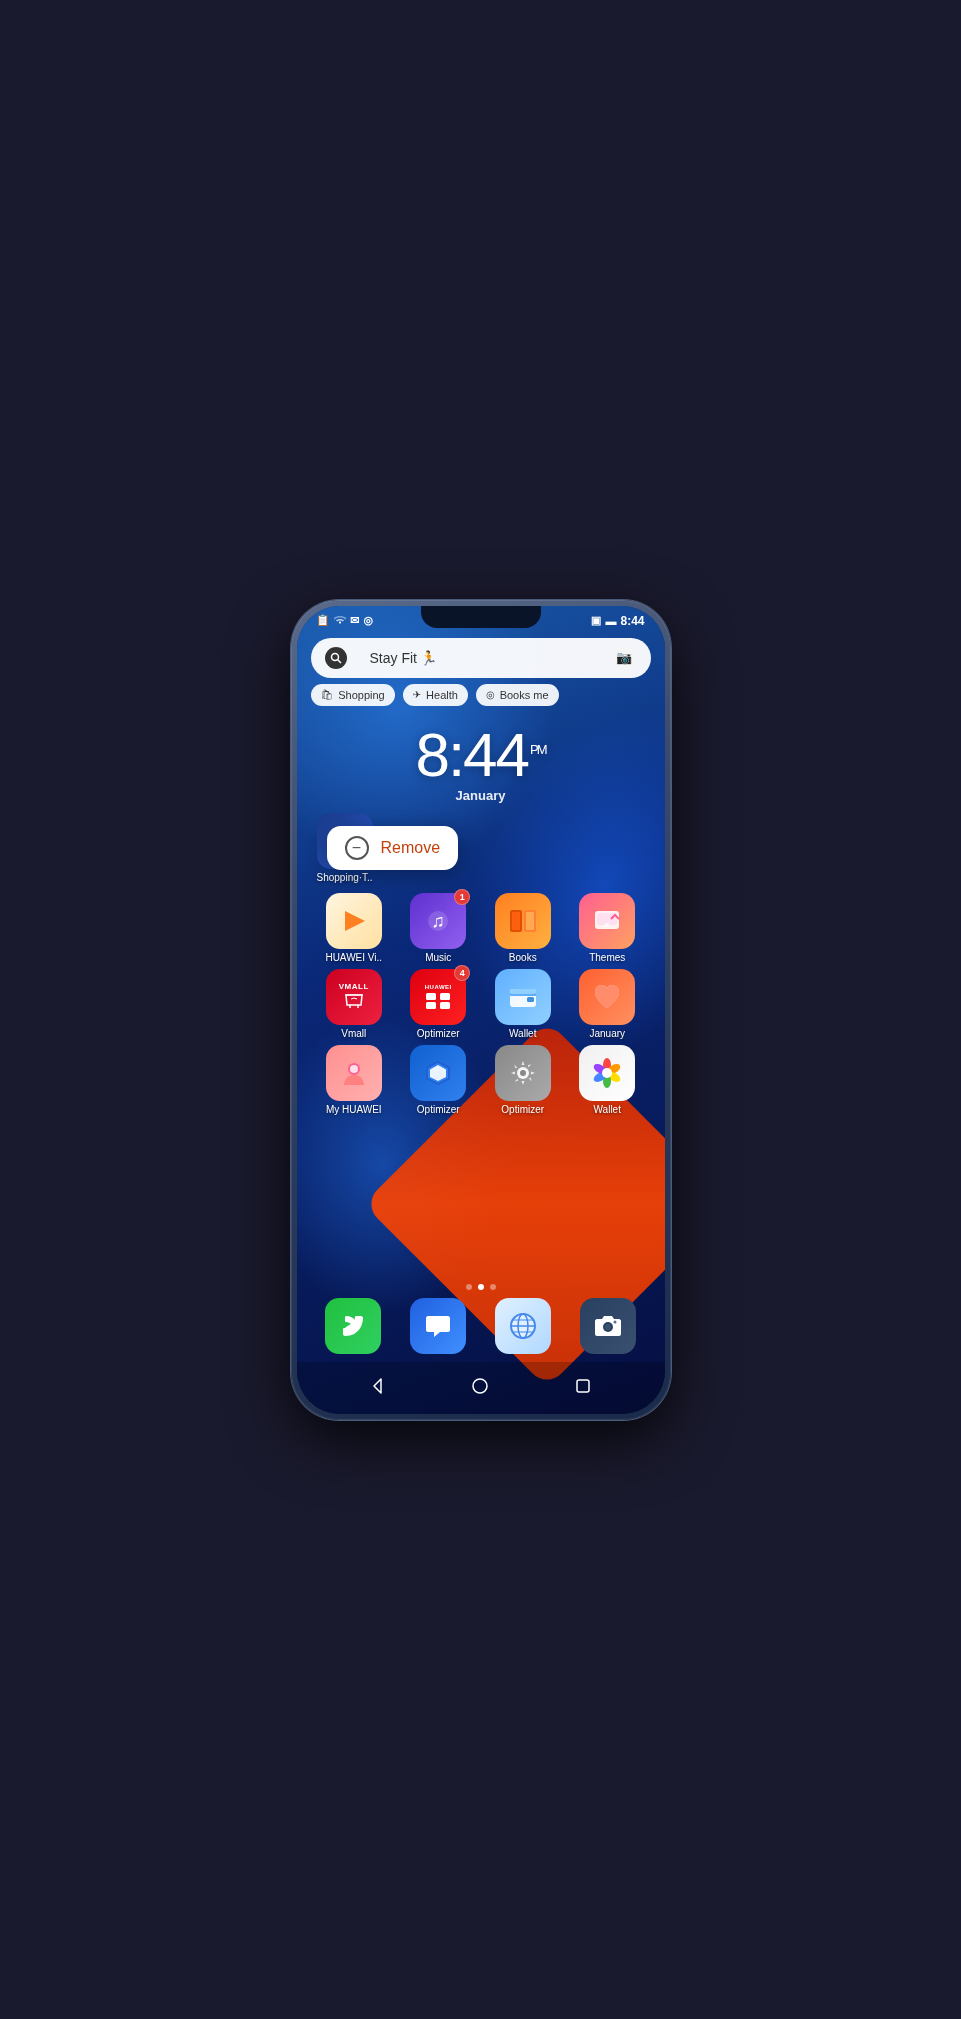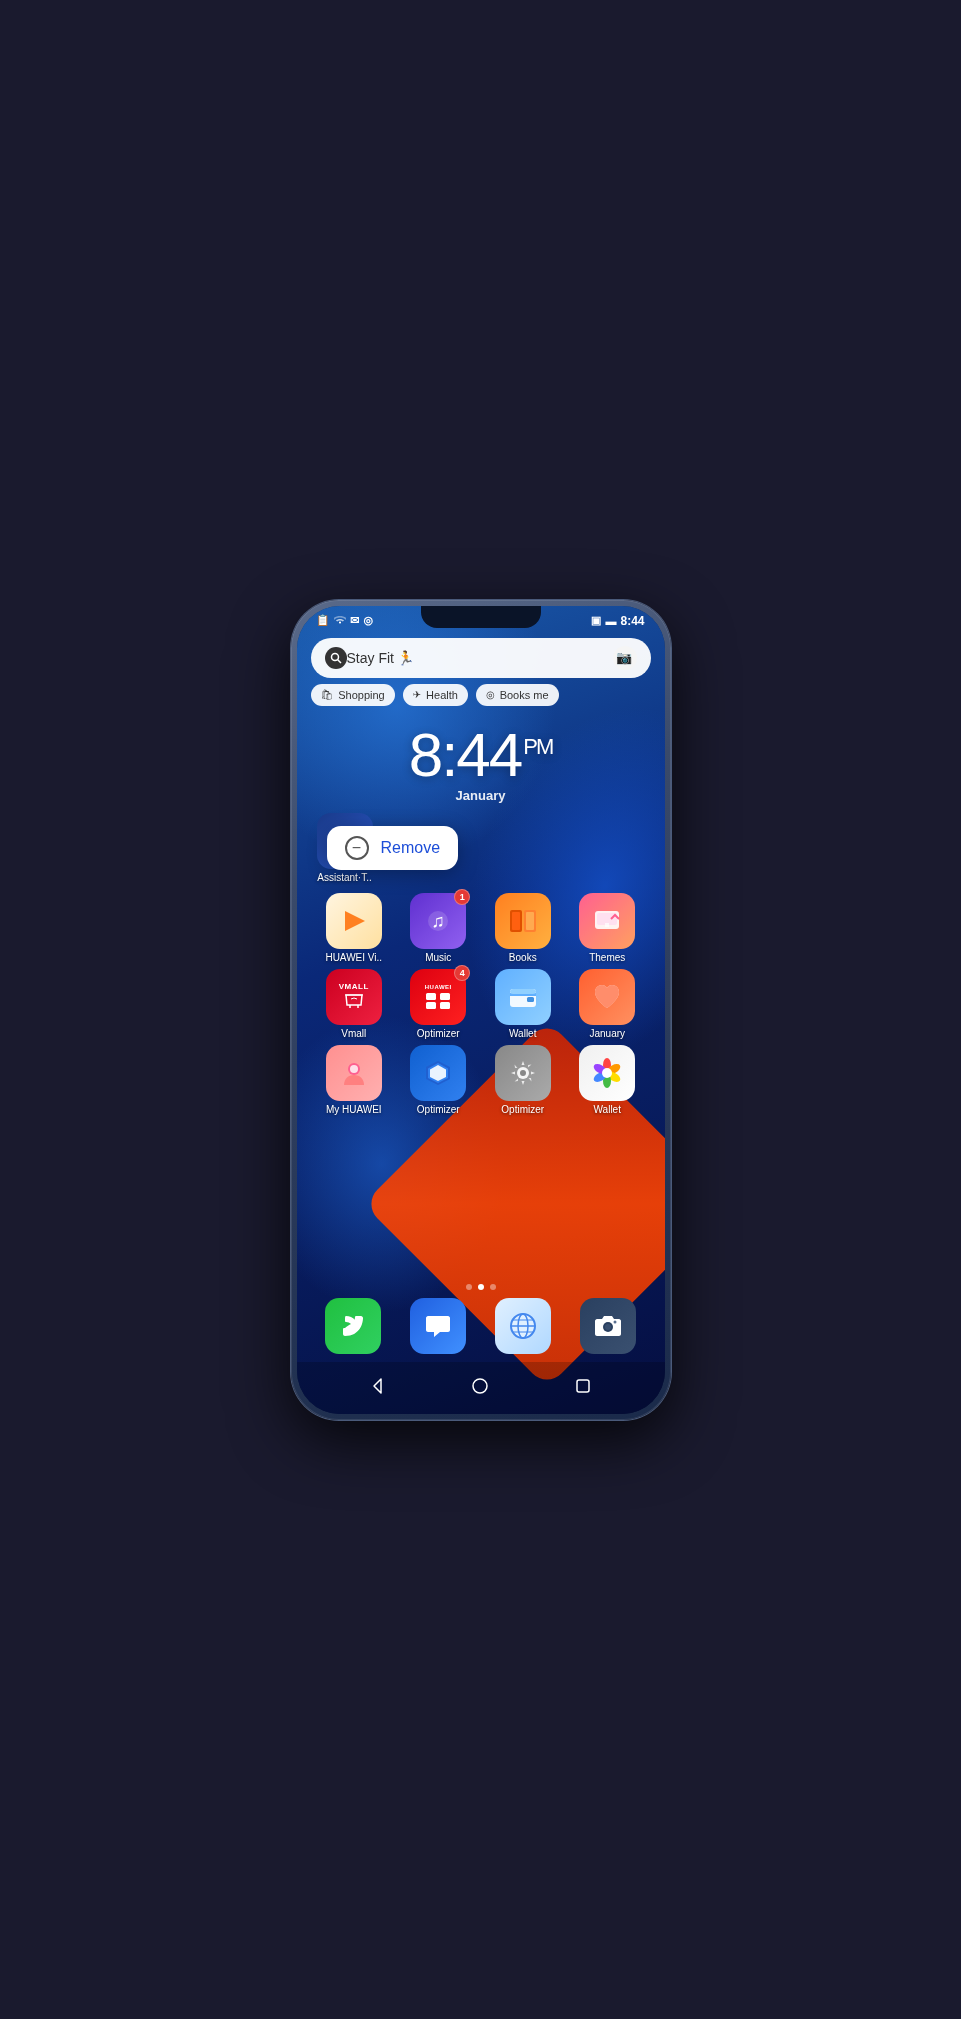--- a/index.html
+++ b/index.html
@@ -116,21 +116,21 @@
     }
 
     
     .search-bar {
       margin: 6px 14px 6px;
       background: rgba(255,255,255,0.95);
       border-radius: 28px;
       display: flex;
       align-items: center;
       padding: 8px 14px;
-      gap: 0;
+      gap: 23px;
     }
     .search-icon-circle {
       width: 22px; height: 22px;
       background: #333;
       border-radius: 50%;
       display: flex; align-items: center; justify-content: center;
       color: white; font-size: 11px;
       flex-shrink: 0;
     }
     .search-text {
@@ -176,21 +176,21 @@
       color: white;
     }
     .clock-time {
       font-size: 62px;
       font-weight: 200;
       letter-spacing: -2px;
       line-height: 1;
       text-shadow: 0 2px 10px rgba(0,0,0,0.3);
     }
     .clock-pm {
-      font-size: 22px;
+      font-size: 13px;
       font-weight: 300;
       vertical-align: super;
       margin-left: 2px;
     }
     .clock-date {
       font-size: 13px;
       font-weight: 700;
       opacity: 0.9;
       margin-top: 2px;
     }
@@ -214,21 +214,21 @@
       border: 2px solid #555;
       border-radius: 50%;
       display: flex; align-items: center; justify-content: center;
       font-size: 16px;
       color: #555;
       font-weight: 300;
     }
     .context-menu-text {
       font-size: 16px;
       font-weight: 400;
-      color: #1d4ed8;
+      color: #c2410c;
       text-align: center;
     }
 
     
     .app-section {
       padding: 6px 16px 0;
       flex: 1;
     }
 
     
@@ -471,21 +471,21 @@
             <div class="app-icon-wrap">
               <div class="app-icon icon-assistant">
                 <svg width="32" height="32" viewBox="0 0 32 32" fill="none">
                   <circle cx="16" cy="14" r="8" fill="white" opacity="0.9"></circle>
                   <polygon points="12,12 20,12 16,20" fill="#1a3a8a"></polygon>
                   <circle cx="22" cy="22" r="5" fill="#60a0ff" stroke="white" stroke-width="1.5"></circle>
                   <text x="22" y="26" text-anchor="middle" fill="white" font-size="8">💡</text>
                 </svg>
               </div>
             </div>
-            <span class="app-label">Assistant·T..</span>
+            <span class="app-label">Shopping·T..</span>
           </div>
         </div>
 
         <div class="app-grid">
 
           <div class="app-item">
             <div class="app-icon-wrap">
               <div class="app-icon icon-huawei-video">
                 <svg width="30" height="28" viewBox="0 0 30 28" fill="none">
                   <polygon points="6,4 6,24 26,14" fill="#ff8020"></polygon>

